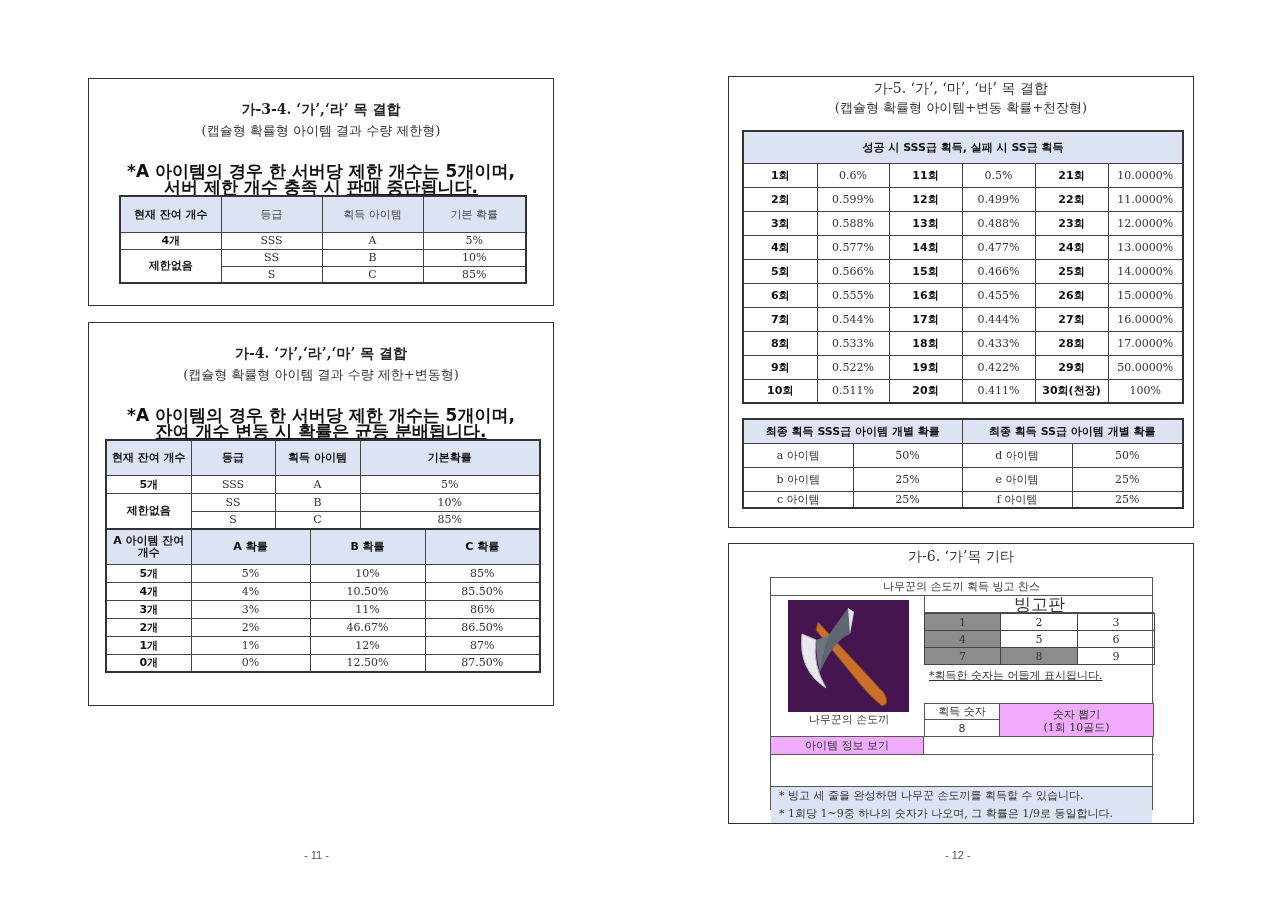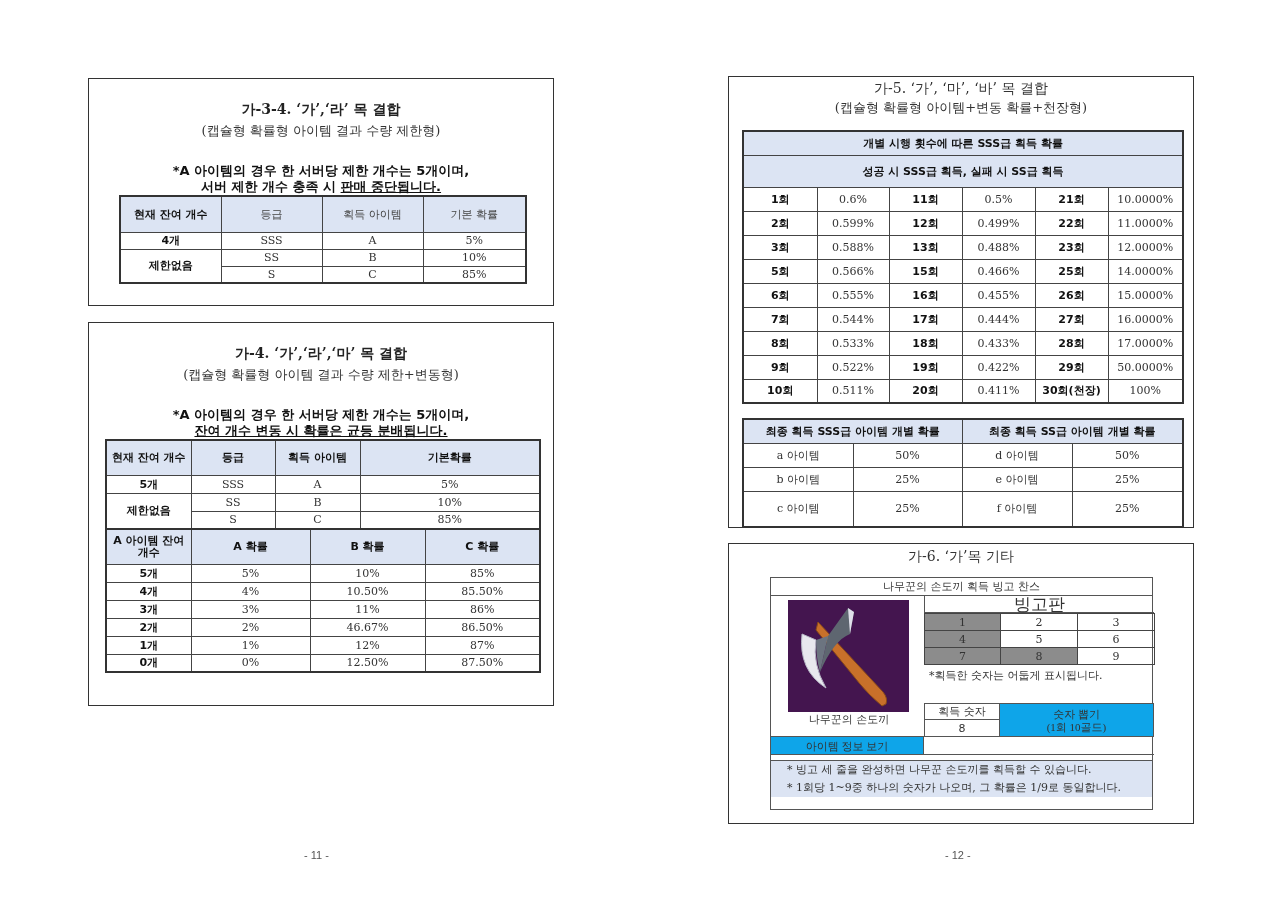--- a/index.html
+++ b/index.html
@@ -2,35 +2,35 @@
 <html><head>
 <meta charset="utf-8">
 <style>
   * { box-sizing: border-box; margin: 0; padding: 0; }
   html, body { width: 1280px; height: 905px; background: #ffffff; overflow: hidden; }
   body { position: relative; font-family: "DejaVu Serif", "Liberation Serif", serif; color: #222; }
 
   .frame { position: absolute; border: 1px solid #333; background: #fff; }
   .title { text-align: center; font-size: 14px; line-height: 20px; color: #222; }
   .subtitle { text-align: center; font-size: 13px; line-height: 20px; color: #333; }
-  .note { text-align: center; font-size: 13px; line-height: 16px; font-weight: bold; font-family: "DejaVu Sans", sans-serif; color: #111; }
+  .note { text-align: center; font-size: 17px; line-height: 16px; font-weight: bold; font-family: "DejaVu Sans", sans-serif; color: #111; }
   .note u { text-decoration: underline; }
 
   table { border-collapse: collapse; position: absolute; table-layout: fixed; }
   td, th { border: 1px solid #444; text-align: center; vertical-align: middle; font-size: 11px; color: #333; font-weight: normal; padding: 0; overflow: hidden; white-space: nowrap; }
   th { background: #dce4f3; font-family: "DejaVu Sans", sans-serif; color: #111; }
   th.b, td.b { font-weight: bold; font-family: "DejaVu Sans", sans-serif; color: #111; }
   th.light { font-weight: normal; font-family: "DejaVu Serif", serif; color: #444; }
   table.outer { border: 2px solid #333; }
 
   .pg { position: absolute; font-family: "Liberation Sans", sans-serif; font-size: 11px; color: #555; }
 
   .bingo td { font-size: 11px; }
   .dark { background: #8c8c8c !important; }
-  .pink { background: #0ea5e9; font-family: Liberation Serif, serif; }
+  .pink { background: #f0abfc; }
   .blue { background: #dce4f3; }
   .axe-box { background: #44154f; }
 </style>
 </head>
 <body>
 
 <div class="frame" style="left:88px; top:78px; width:466px; height:228px;">
   <div class="title" style="position:absolute; top:20px; width:100%; font-weight:bold;">가-3-4. ‘가’,‘라’ 목 결합</div>
   <div class="subtitle" style="position:absolute; top:42px; width:100%;">(캡슐형 확률형 아이템 결과 수량 제한형)</div>
   <div class="note" style="position:absolute; top:84px; width:100%;">
@@ -176,23 +176,20 @@
   <table class="outer" style="left:13px; top:53px; width:440px;">
     <colgroup>
         <col style="width:74px">
         <col style="width:72px">
         <col style="width:73px">
         <col style="width:73px">
         <col style="width:73px">
         <col style="width:75px">
       </colgroup>
     <tbody>
-        <tr style="height:24px">
-          <th class="b" colspan="6">개별 시행 횟수에 따른 SSS급 획득 확률</th>
-        </tr>
     <tr style="height:32px">
           <th class="b" colspan="6">성공 시 SSS급 획득, 실패 시 SS급 획득</th>
         </tr>
     <tr style="height:24px">
           <td class="b">1회</td>
           <td>0.6%</td>
           <td class="b">11회</td>
           <td>0.5%</td>
           <td class="b">21회</td>
           <td>10.0000%</td>
@@ -207,20 +204,28 @@
         </tr>
     <tr style="height:24px">
           <td class="b">3회</td>
           <td>0.588%</td>
           <td class="b">13회</td>
           <td>0.488%</td>
           <td class="b">23회</td>
           <td>12.0000%</td>
         </tr>
     <tr style="height:24px">
+          <td class="b">4회</td>
+          <td>0.577%</td>
+          <td class="b">14회</td>
+          <td>0.477%</td>
+          <td class="b">24회</td>
+          <td>13.0000%</td>
+        </tr>
+    <tr style="height:24px">
           <td class="b">5회</td>
           <td>0.566%</td>
           <td class="b">15회</td>
           <td>0.466%</td>
           <td class="b">25회</td>
           <td>14.0000%</td>
         </tr>
     <tr style="height:24px">
           <td class="b">6회</td>
           <td>0.555%</td>
@@ -280,21 +285,21 @@
           <td>50%</td>
           <td>d 아이템</td>
           <td>50%</td>
         </tr>
     <tr style="height:24px">
           <td>b 아이템</td>
           <td>25%</td>
           <td>e 아이템</td>
           <td>25%</td>
         </tr>
-    <tr style="height:36px">
+    <tr style="height:16px">
           <td>c 아이템</td>
           <td>25%</td>
           <td>f 아이템</td>
           <td>25%</td>
         </tr>
   </tbody>
     </table>
 </div>
 
 <div class="frame" style="left:728px; top:543px; width:466px; height:281px;">
@@ -332,32 +337,32 @@
         <td>5</td>
         <td>6</td>
       </tr>
       <tr style="height:17px">
         <td class="dark">7</td>
         <td class="dark">8</td>
         <td>9</td>
       </tr>
     </tbody>
       </table>
-    <div style="position:absolute; left:158px; top:90px; font-size:11px; color:#333; ">*획득한 숫자는 어둡게 표시됩니다.</div>
+    <div style="position:absolute; left:158px; top:90px; font-size:11px; color:#333; text-decoration:underline;">*획득한 숫자는 어둡게 표시됩니다.</div>
 
     <div style="position:absolute; left:153px; top:125px; width:76px; height:17px; border:1px solid #555; text-align:center; font-size:11px; line-height:16px; color:#333;">획득 숫자</div>
     <div style="position:absolute; left:153px; top:141px; width:76px; height:18px; border:1px solid #555; text-align:center; font-size:11px; line-height:17px; color:#333; font-family:'DejaVu Sans', sans-serif;">8</div>
     <div class="pink" style="position:absolute; left:228px; top:125px; width:155px; height:34px; border:1px solid #555; text-align:center; font-size:11px; line-height:13px; color:#333; padding-top:4px;">
       <div>숫자 뽑기</div>
       <div>(1회 10골드)</div>
     </div>
 
     <div class="pink" style="position:absolute; left:0; top:158px; width:153px; height:19px; border-top:1px solid #555; border-right:1px solid #555; border-bottom:1px solid #555; text-align:center; font-size:11px; line-height:18px; color:#333;">아이템 정보 보기</div>
     <div style="position:absolute; left:153px; top:158px; width:230px; height:19px; border-top:1px solid #555; border-bottom:1px solid #555;"></div>
 
-    <div class="blue" style="position:absolute; left:0; top:182px; width:100%; height:37px; border-top:1px solid #555; font-size:11px; line-height:18px; color:#333; padding-left:16px;">
+    <div class="blue" style="position:absolute; left:0; top:208px; width:100%; height:37px; border-top:1px solid #555; font-size:11px; line-height:18px; color:#333; padding-left:8px;">
       <div>* 빙고 세 줄을 완성하면 나무꾼 손도끼를 획득할 수 있습니다.</div>
       <div>* 1회당 1~9중 하나의 숫자가 나오며, 그 확률은 1/9로 동일합니다.</div>
     </div>
   </div>
 </div>
 
 <div class="pg" style="left:945px; top:849px;">- 12 -</div>
 
 </body></html>

